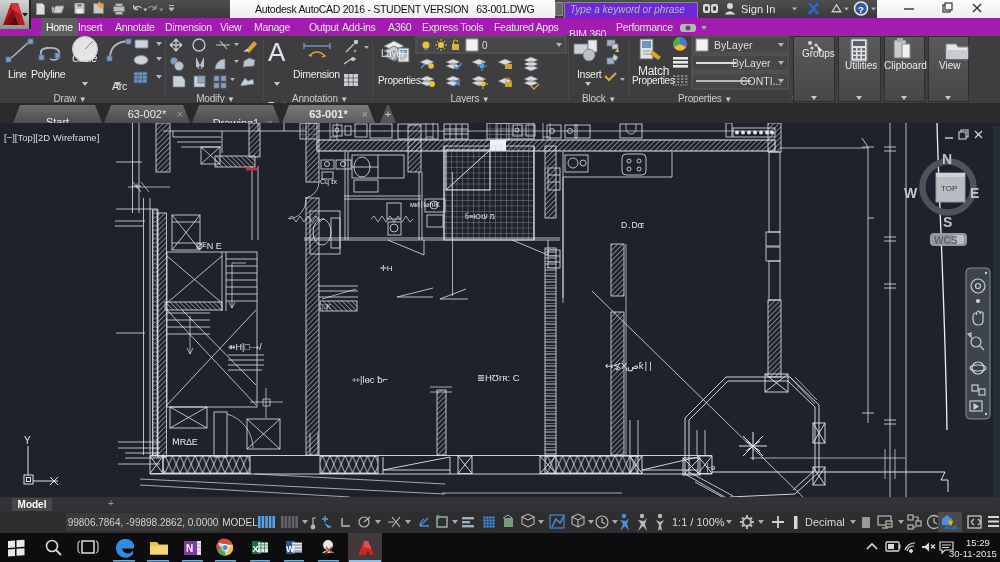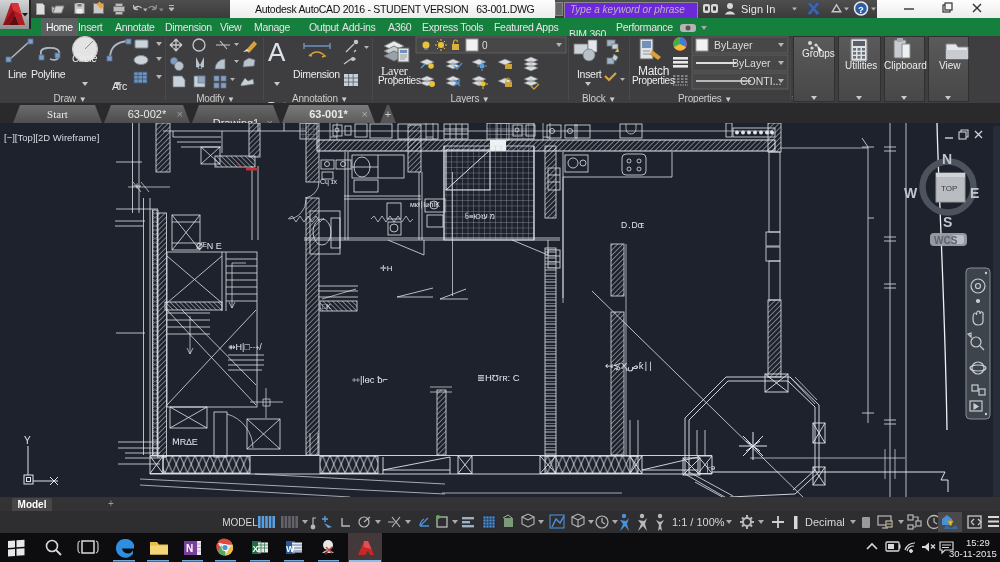--- a/index.html
+++ b/index.html
@@ -7,21 +7,21 @@
   body { font-family:"Liberation Sans", sans-serif; position:relative; }
   .abs { position:absolute; }
   
   #titlebar { left:0; top:0; width:1000px; height:18px; background:linear-gradient(#4e4e4e,#3a3a3a); }
   #logo { left:0; top:0; width:31px; height:29px; z-index:5; }
   #logobg { left:0; top:0; width:31px; height:29px; background:linear-gradient(#d2d4d6,#8e9092); border-right:2px solid #232323; z-index:4; }
   #titlewhite { left:230px; top:0; width:325px; height:18px; background:linear-gradient(#fdfdfd,#ececec); }
   #titletext { left:255px; top:3px; width:330px; font-size:10.5px; letter-spacing:-0.3px; color:#111; white-space:nowrap; }
   #winbtns { left:877px; top:0; width:123px; height:18px; background:linear-gradient(#fdfdfd,#ececec); color:#222; }
   
-  #ribtabs { left:0; top:18px; width:1000px; height:18px; background:#15803d;text-align:right; }
+  #ribtabs { left:0; top:18px; width:1000px; height:18px; background:#a21caf;text-align:right; }
   .rtab { position:absolute; top:0; height:18px; padding:3px 5px 0 5px; font-size:10.5px; color:#e4e4e4; letter-spacing:-0.3px; }
   .rtab.active { background:#5d5e60; color:#fff; }
   
   #ribbon { left:0; top:36px; width:1000px; height:67px; background:#3e3e40; }
   .plabel { position:absolute; top:57px; height:10px; font-size:10px; color:#cccccc; text-align:center; letter-spacing:-0.2px; }
   .psep { position:absolute; top:2px; width:1px; height:62px; background:#2e2e2e; border-right:1px solid #4a4a4a; }
   .bigpanel { position:absolute; top:0px; height:66px; background:linear-gradient(#5a5a5a,#474747); border:1px solid #303030; }
   .iconlabel { position:absolute; font-size:10.5px; color:#ececec; letter-spacing:-0.3px; }
   .caret { position:absolute; width:0; height:0; border-left:3px solid transparent; border-right:3px solid transparent; border-top:4px solid #c9c9c9; }
   
@@ -278,21 +278,21 @@
           <path d="M2 8 l7 -3 l7 3 l-7 3 z" fill="#d8dde2" stroke="#777" stroke-width="0.6"></path>
           <rect x="9" y="9" width="7" height="5" fill="#c9a33a"></rect>
           <path d="M10 9 v-2 a2 2 0 0 1 4 0" stroke="#c9a33a" fill="none"></path>
         </g>
         <g transform="translate(144,37)">
           <path d="M2 6 l7 -3 l7 3 l-7 3 z M2 10 l7 -3 l7 3 l-7 3 z" fill="#d8dde2" stroke="#777" stroke-width="0.6"></path>
           <path d="M9 13 l3 3 l5 -5" stroke="#c9a33a" stroke-width="1.4" fill="none"></path>
         </g>
       </g>
     </svg>
-    <div class="iconlabel" style="left:381px;top:28px;font-size:12px;font-family:Liberation Serif, serif;">Layer</div>
+    <div class="iconlabel" style="left:381px;top:12px;font-size:10px;">Layer</div>
     <div class="iconlabel" style="left:378px;top:39px;font-size:10px;">Properties</div>
     <div class="plabel" style="left:430px;width:80px;">Layers <span style="font-size:8px;">▼</span></div>
 
     <svg class="abs" style="left:570px;top:0;" width="58" height="56" viewBox="0 0 58 56">
       <g fill="#ccd2d8" stroke="#70797f" stroke-width="0.8">
         <rect x="4" y="8" width="14" height="10"></rect>
         <path d="M18 4 h9 v12 h-9 z" fill="#e4e8ec"></path>
         <circle cx="19" cy="19" r="6" fill="#b8c0c8"></circle>
         <rect x="37" y="4" width="8" height="6" fill="#9fb4c8"></rect>
         <rect x="42" y="8" width="6" height="5" fill="#c8d0d8"></rect>
@@ -396,21 +396,21 @@
       </g>
       <g font-size="10" fill="#ececec" font-family="Liberation Sans">
         <text x="9" y="21">Groups</text>
         <text x="52" y="33">Utilities</text>
         <text x="91" y="33">Clipboard</text>
         <text x="146" y="33">View</text>
       </g>
     </svg>
   </div>
   <div class="abs" id="ftabs">
-    <div class="ftab" style="left:13px;width:89px;background:linear-gradient(#6b6b6b,#4f4f4f);padding-top:3px;font-family:Liberation Serif, serif;">Start</div>
+    <div class="ftab" style="left:13px;width:89px;background:linear-gradient(#6b6b6b,#4f4f4f);padding-top:11px;">Start</div>
     <div class="ftab" style="left:104px;width:86px;background:linear-gradient(#686868,#4d4d4d);padding-top:3px;">63-002*<span style="position:absolute;right:7px;color:#9a9a9a;">×</span></div>
     <div class="ftab" style="left:192px;width:88px;background:linear-gradient(#686868,#4d4d4d);padding-top:12px;">Drawing1<span style="position:absolute;right:7px;color:#9a9a9a;">×</span></div>
     <div class="ftab" style="left:282px;width:93px;background:linear-gradient(#7a7a7a,#5c5c5c);padding-top:3px;font-weight:bold;">63-001*<span style="position:absolute;right:7px;color:#aaa;font-weight:normal;">×</span></div>
     <div class="ftab" style="left:380px;width:16px;background:#555;padding-top:3px;color:#ccc;">+</div>
   </div>
   <div class="abs" id="draw">
   <svg width="1000" height="374" viewBox="0 0 1000 374" style="position:absolute;left:0;top:0;" id="dsvg">
     <defs>
       <pattern id="hd" width="3.6" height="3.6" patternUnits="userSpaceOnUse" patternTransform="rotate(45)">
         <line x1="0" y1="0" x2="0" y2="3.6" stroke="#e4e8ee" stroke-width="0.9"></line>
@@ -703,20 +703,21 @@
         <circle cx="986" cy="291" r="1.2" fill="#c8ccd2"></circle>
     </g>
   </svg>
   </div>
   <div class="abs" id="mtabs">
     <div class="abs" style="left:12px;top:1px;width:40px;height:13px;background:#474747;border-radius:2px 2px 0 0;color:#fff;font-weight:bold;font-size:10px;text-align:center;padding-top:1px;">Model</div>
     <div class="abs" style="left:56px;top:1px;width:44px;height:13px;color:#9b9b9b;font-size:15px;text-align:center;padding-top:11px;">Layout1</div>
     <div class="abs" style="left:104px;top:1px;width:14px;height:13px;color:#9b9b9b;font-size:10px;text-align:center;">+</div>
   </div>
   <div class="abs" id="status">
+    <div class="abs" style="left:66px;top:2px;width:154px;height:18px;background:#3a3a3c;color:#cfcfcf;font-size:10px;text-align:center;padding-top:4px;">99806.7864, -99898.2862, 0.0000</div>
     <div class="abs" style="left:222px;top:2px;width:36px;height:18px;color:#d8d8d8;font-size:10px;text-align:center;padding-top:4px;">MODEL</div>
     <svg class="abs" style="left:258px;top:0;" width="742" height="22" viewBox="0 0 742 22">
       <g fill="#5aa0e0">
         <rect x="0" y="5" width="2.6" height="12"></rect>
         <rect x="3.6" y="5" width="2.6" height="12"></rect>
         <rect x="7.2" y="5" width="2.6" height="12"></rect>
         <rect x="10.8" y="5" width="2.6" height="12"></rect>
         <rect x="14.4" y="5" width="2.6" height="12"></rect>
       </g>
       <g fill="#62626a">

